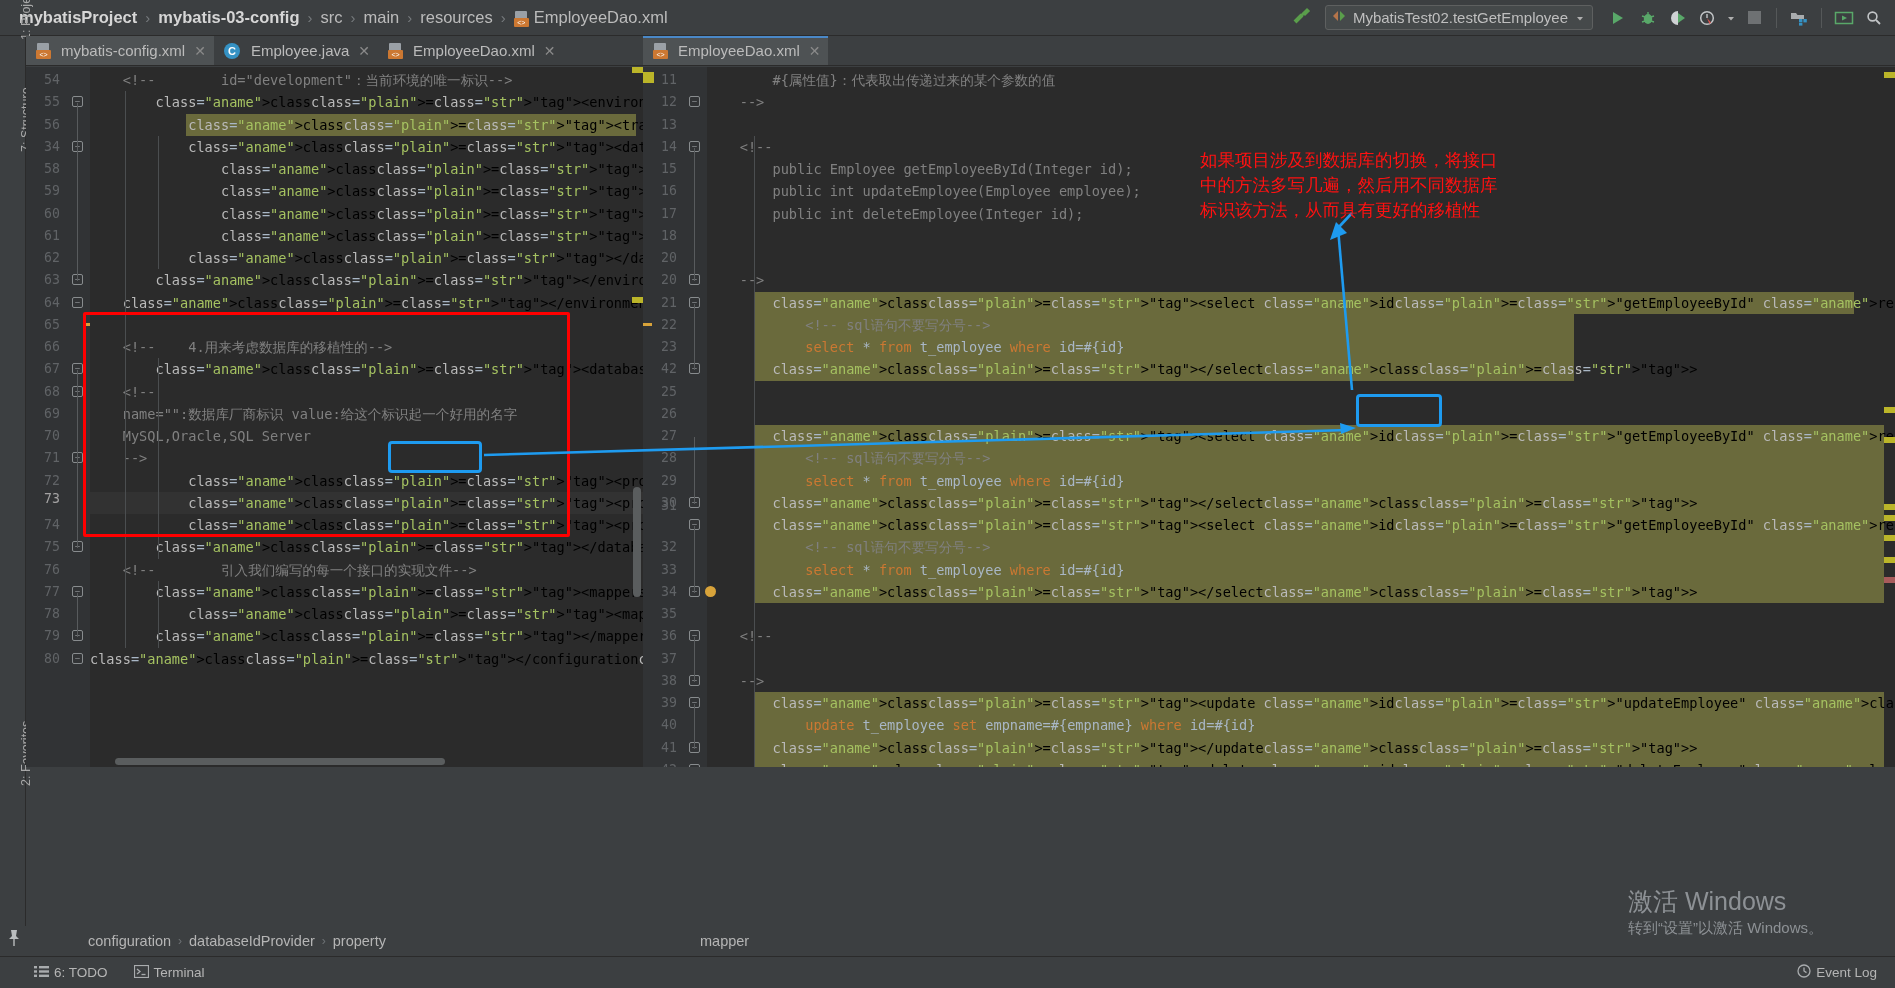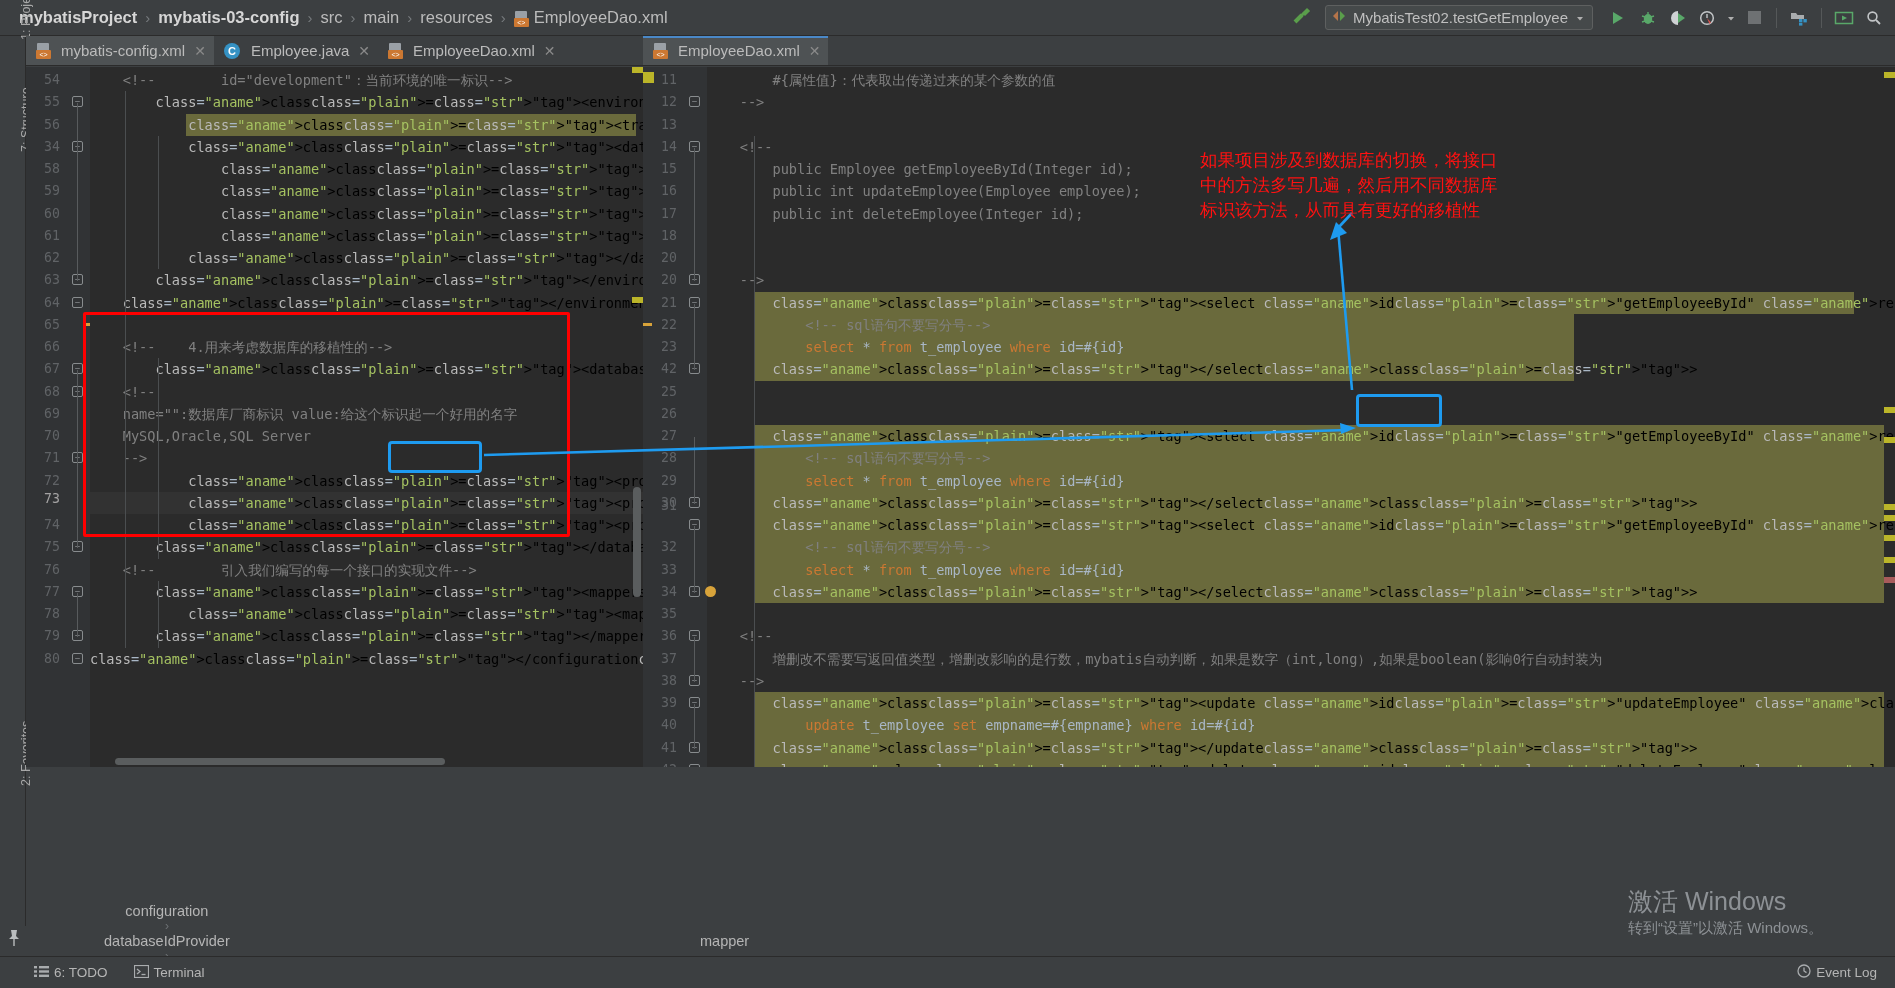--- a/index.html
+++ b/index.html
@@ -494,21 +494,20 @@
         <div class="cl" style="top:358px">        <span <span="" class="aname">class</span><span class="plain">=</span><span class="str">"aname"</span>&gt;class<span <span="" class="aname">class</span><span class="plain">=</span><span class="str">"plain"</span>&gt;=<span <span="" class="aname">class</span><span class="plain">=</span><span class="str">"str"</span>&gt;"tag"&gt;&lt;select <span <span="" class="aname">class</span><span class="plain">=</span><span class="str">"aname"</span>&gt;id<span <span="" class="aname">class</span><span class="plain">=</span><span class="str">"plain"</span>&gt;=<span <span="" class="aname">class</span><span class="plain">=</span><span class="str">"str"</span>&gt;"getEmployeeById" <span <span="" class="aname">class</span><span class="plain">=</span><span class="str">"aname"</span>&gt;resultType&gt;=&gt;"com.xu1.bean.Employee" &gt;databaseId&gt;=&gt;"mysql"&gt;class&gt;=&gt;"tag"&gt;&gt;</div>
         <div class="cl" style="top:380.25px">            <span class="cmt">&lt;!-- sql语句不要写分号--&gt;</span></div>
         <div class="cl" style="top:402.5px"><span class="plain">            <span class="sql">select</span> <span class="plain">*</span> <span class="sql">from</span> t_employee <span class="sql">where</span> id=<span class="plain">#{id}</span></span></div>
         <div class="cl" style="top:424.75px">        <span <span="" class="aname">class</span><span class="plain">=</span><span class="str">"aname"</span>&gt;class<span <span="" class="aname">class</span><span class="plain">=</span><span class="str">"plain"</span>&gt;=<span <span="" class="aname">class</span><span class="plain">=</span><span class="str">"str"</span>&gt;"tag"&gt;&lt;/select<span <span="" class="aname">class</span><span class="plain">=</span><span class="str">"aname"</span>&gt;class<span <span="" class="aname">class</span><span class="plain">=</span><span class="str">"plain"</span>&gt;=<span <span="" class="aname">class</span><span class="plain">=</span><span class="str">"str"</span>&gt;"tag"&gt;&gt;</div>
         <div class="cl" style="top:447px">        <span <span="" class="aname">class</span><span class="plain">=</span><span class="str">"aname"</span>&gt;class<span <span="" class="aname">class</span><span class="plain">=</span><span class="str">"plain"</span>&gt;=<span <span="" class="aname">class</span><span class="plain">=</span><span class="str">"str"</span>&gt;"tag"&gt;&lt;select <span <span="" class="aname">class</span><span class="plain">=</span><span class="str">"aname"</span>&gt;id<span <span="" class="aname">class</span><span class="plain">=</span><span class="str">"plain"</span>&gt;=<span <span="" class="aname">class</span><span class="plain">=</span><span class="str">"str"</span>&gt;"getEmployeeById" <span <span="" class="aname">class</span><span class="plain">=</span><span class="str">"aname"</span>&gt;resultType&gt;=&gt;"com.xu1.bean.Employee" &gt;databaseId&gt;=&gt;"oracle"&gt;class&gt;=&gt;"tag"&gt;&gt;</div>
         <div class="cl" style="top:469.25px">            <span class="cmt">&lt;!-- sql语句不要写分号--&gt;</span></div>
         <div class="cl" style="top:491.5px"><span class="plain">            <span class="sql">select</span> <span class="plain">*</span> <span class="sql">from</span> t_employee <span class="sql">where</span> id=<span class="plain">#{id}</span></span></div>
         <div class="cl" style="top:513.75px">        <span <span="" class="aname">class</span><span class="plain">=</span><span class="str">"aname"</span>&gt;class<span <span="" class="aname">class</span><span class="plain">=</span><span class="str">"plain"</span>&gt;=<span <span="" class="aname">class</span><span class="plain">=</span><span class="str">"str"</span>&gt;"tag"&gt;&lt;/select<span <span="" class="aname">class</span><span class="plain">=</span><span class="str">"aname"</span>&gt;class<span <span="" class="aname">class</span><span class="plain">=</span><span class="str">"plain"</span>&gt;=<span <span="" class="aname">class</span><span class="plain">=</span><span class="str">"str"</span>&gt;"tag"&gt;&gt;</div>
         <div class="cl" style="top:536px"></div>
         <div class="cl" style="top:558.25px"><span class="cmt">    &lt;!--</span></div>
-        <div class="cl" style="top:580.5px"><span class="cmt">        增删改不需要写返回值类型，增删改影响的是行数，mybatis自动判断，如果是数字（int,long）,如果是boolean(影响0行自动封装为</span></div>
         <div class="cl" style="top:602.75px"><span class="cmt">    --&gt;</span></div>
         <div class="cl" style="top:625px">        <span <span="" class="aname">class</span><span class="plain">=</span><span class="str">"aname"</span>&gt;class<span <span="" class="aname">class</span><span class="plain">=</span><span class="str">"plain"</span>&gt;=<span <span="" class="aname">class</span><span class="plain">=</span><span class="str">"str"</span>&gt;"tag"&gt;&lt;update <span <span="" class="aname">class</span><span class="plain">=</span><span class="str">"aname"</span>&gt;id<span <span="" class="aname">class</span><span class="plain">=</span><span class="str">"plain"</span>&gt;=<span <span="" class="aname">class</span><span class="plain">=</span><span class="str">"str"</span>&gt;"updateEmployee" <span <span="" class="aname">class</span><span class="plain">=</span><span class="str">"aname"</span>&gt;class&gt;=&gt;"tag"&gt;&gt;</div>
         <div class="cl" style="top:647.25px"><span class="plain">            <span class="sql">update</span> t_employee <span class="sql">set</span> empname=<span class="plain">#{empname}</span> <span class="sql">where</span> id=<span class="plain">#{id}</span></span></div>
         <div class="cl" style="top:669.5px">        <span <span="" class="aname">class</span><span class="plain">=</span><span class="str">"aname"</span>&gt;class<span <span="" class="aname">class</span><span class="plain">=</span><span class="str">"plain"</span>&gt;=<span <span="" class="aname">class</span><span class="plain">=</span><span class="str">"str"</span>&gt;"tag"&gt;&lt;/update<span <span="" class="aname">class</span><span class="plain">=</span><span class="str">"aname"</span>&gt;class<span <span="" class="aname">class</span><span class="plain">=</span><span class="str">"plain"</span>&gt;=<span <span="" class="aname">class</span><span class="plain">=</span><span class="str">"str"</span>&gt;"tag"&gt;&gt;</div>
         <div class="cl" style="top:691.75px">        <span <span="" class="aname">class</span><span class="plain">=</span><span class="str">"aname"</span>&gt;class<span <span="" class="aname">class</span><span class="plain">=</span><span class="str">"plain"</span>&gt;=<span <span="" class="aname">class</span><span class="plain">=</span><span class="str">"str"</span>&gt;"tag"&gt;&lt;delete <span <span="" class="aname">class</span><span class="plain">=</span><span class="str">"aname"</span>&gt;id<span <span="" class="aname">class</span><span class="plain">=</span><span class="str">"plain"</span>&gt;=<span <span="" class="aname">class</span><span class="plain">=</span><span class="str">"str"</span>&gt;"deleteEmployee"<span <span="" class="aname">class</span><span class="plain">=</span><span class="str">"aname"</span>&gt;class&gt;=&gt;"tag"&gt;&gt;</div>
         <div style="position:absolute;left:47px;top:68.75px;height:667.5px;width:1px;background:#4b4e50;"></div>
       </div>
     <div class="vscroll" style="right:0;top:0;height:700px;">
       <div class="marker" style="background:#bbb529;right:0;top:5px;"></div>
       <div class="marker" style="background:#bbb529;right:0;top:340px;"></div>
@@ -541,21 +540,21 @@
 中的方法多写几遍，然后用不同数据库
 标识该方法，从而具有更好的移植性</div>
 
   <div class="crumbbar">
     <div style="position:absolute;left:6px;top:2px;">
       <svg width="16" height="20" viewBox="0 0 16 20">
         <path d="M5 2 L11 2 L10 8 L13 11 L3 11 L6 8 Z" fill="#b9bcbe"></path>
         <path d="M8 11 L8 18" stroke="#b9bcbe" stroke-width="1.4"></path>
       </svg>
     </div>
-    <div style="position:absolute;left:104px;display:flex;align-items:center;flex-direction:column;" id="bcleft">
+    <div style="position:absolute;left:88px;display:flex;align-items:center;" id="bcleft">
         <span class="bcrumb">configuration</span>
         <span class="bsep">›</span>
         <span class="bcrumb">databaseIdProvider</span>
         <span class="bsep">›</span>
         <span class="bcrumb">property</span>
       </div>
     <div style="position:absolute;left:700px;display:flex;align-items:center;" id="bcright">
         <span class="bcrumb">mapper</span>
       </div>
   </div>

